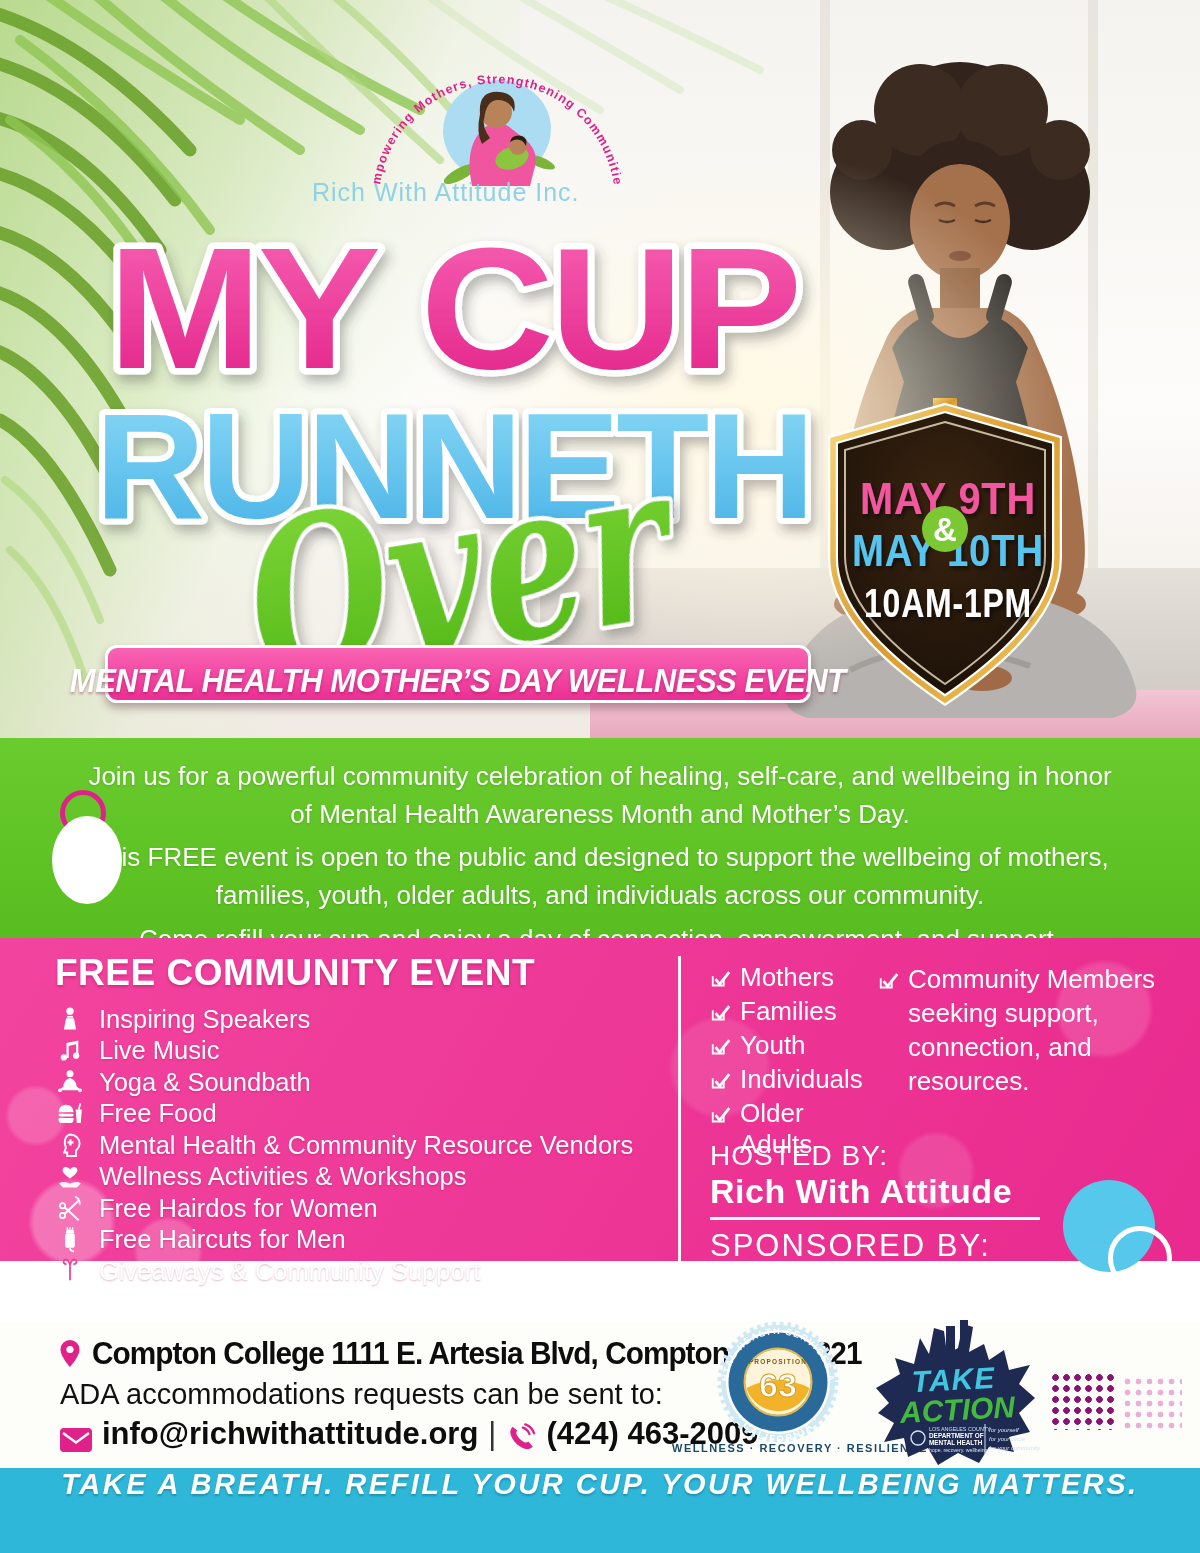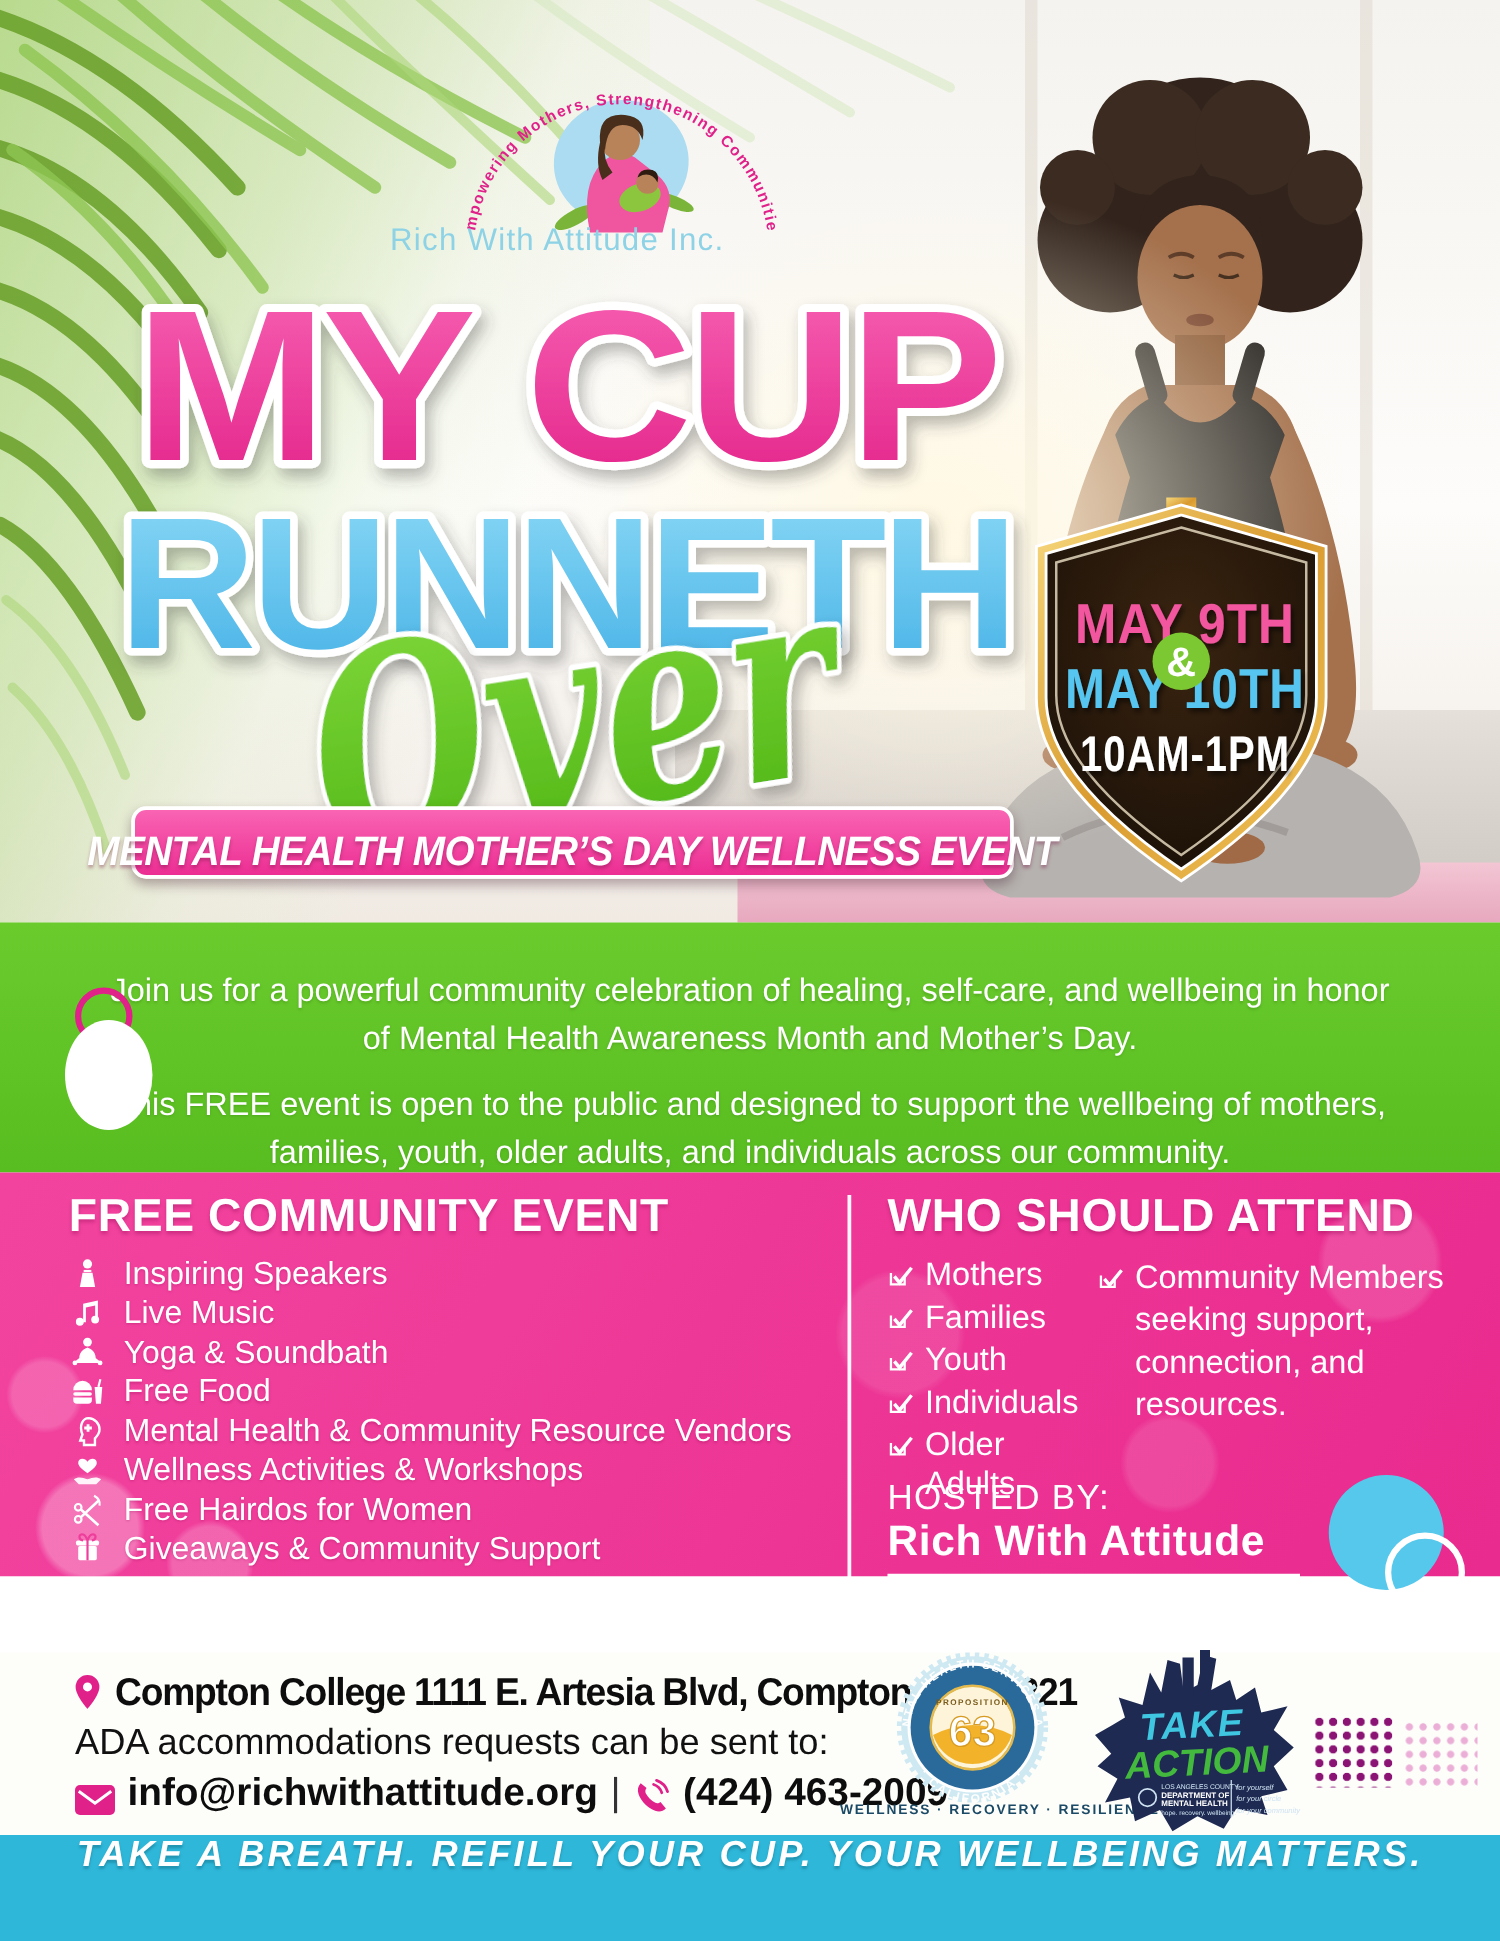--- a/index.html
+++ b/index.html
@@ -34,21 +34,21 @@
   .banner span{color:#fff;font-weight:bold;font-style:italic;font-size:33px;
           letter-spacing:-.5px;transform:scaleX(.94);white-space:nowrap;
           text-shadow:0 2px 3px rgba(120,20,70,.4);}
 
   .shield{position:absolute;left:818px;top:396px;width:254px;height:318px;}
 
   
   .intro{position:absolute;left:0;top:738px;width:1200px;height:200px;
          background:linear-gradient(180deg,#6acb2d,#58bd20);box-sizing:border-box;
          padding:20px 85px 0 85px;text-align:center;}
-  .intro p{margin:16px 0 6px 0;color:#fff;font-size:26px;line-height:1.45;
+  .intro p{margin:0 0 6px 0;color:#fff;font-size:26px;line-height:1.45;
            text-shadow:0 1px 2px rgba(40,90,10,.25);}
   .ring-pink{position:absolute;left:60px;top:52px;width:46px;height:46px;border:5px solid #e0218a;
              border-radius:50%;box-sizing:border-box;}
   .blob-white{position:absolute;left:52px;top:78px;width:70px;height:88px;background:#fff;border-radius:50%;}
 
   
   .main{position:absolute;left:0;top:938px;width:1200px;height:323px;
     background-image:
       radial-gradient(circle at 6% 88%, rgba(255,255,255,.28) 0 38px, rgba(255,255,255,0) 44px),
       radial-gradient(circle at 3% 55%, rgba(255,255,255,.18) 0 26px, rgba(255,255,255,0) 31px),
@@ -337,34 +337,44 @@
                 <circle cx="7.5" cy="13.5" r="3" stroke-width="2"></circle>
                 <path stroke-width="2.4" d="M10 22.5 L26 7.5 M10 15.5 L26 30"></path>
                 <path stroke-width="2" d="M22 3 q6 3 5 9"></path>
               </svg>
             </span>
           <span class="li-tx">Free Hairdos for Women</span>
         </li>
         <li>
           <span class="li-ic">
             <svg width="28" height="28" viewBox="0 0 32 32" fill="#fff">
+                <rect x="10.5" y="9.5" width="11" height="16.5" rx="3"></rect>
+                <path d="M11 9.5 l1.2-4.5 h7.6 l1.2 4.5 z"></path>
+                <path d="M13 5 v-2.4 M16 5 v-2.4 M19 5 v-2.4" stroke="#fff" stroke-width="1.6"></path>
+                <path d="M16 26 c0 4 3.5 4 4.5 4" stroke="#fff" stroke-width="2" fill="none"></path>
+              </svg>
+            </span>
+          <span class="li-tx">Free Haircuts for Men</span>
+        </li>
+        <li>
+          <span class="li-ic">
+            <svg width="28" height="28" viewBox="0 0 32 32" fill="#fff">
                 <rect x="7.5" y="13.5" width="17" height="13" rx="1.5"></rect>
                 <rect x="5.5" y="8.5" width="21" height="4.5" rx="1.5"></rect>
                 <path d="M16 8.5 v18 M12 8.5 c-4.5-1-4.5-6.5 0-5.5 c2.2.5 3 3 4 5.5 c1-2.5 1.8-5 4-5.5 c4.5-1 4.5 4.5 0 5.5" stroke="#ee3d9b" stroke-width="2" fill="none"></path>
               </svg>
             </span>
           <span class="li-tx">Giveaways &amp; Community Support</span>
         </li>
       </ul>
     </div>
 
     <div class="vdiv"></div>
 
     <div class="col-right">
-      <h2>WHO SHOULD ATTEND</h2>
       <div class="att-cols">
         <ul class="att-c1">
           <li>
             <span class="chk"><svg width="22" height="22" viewBox="0 0 24 24" fill="none" stroke="#fff">
                   <path stroke-width="2" d="M3 8 v10 h12 v-7"></path>
                   <path stroke-width="3" d="M6 11 l4.5 5.5 L21 3.5"></path>
                 </svg></span>
             <span>Mothers</span>
             </li>
           <li>

